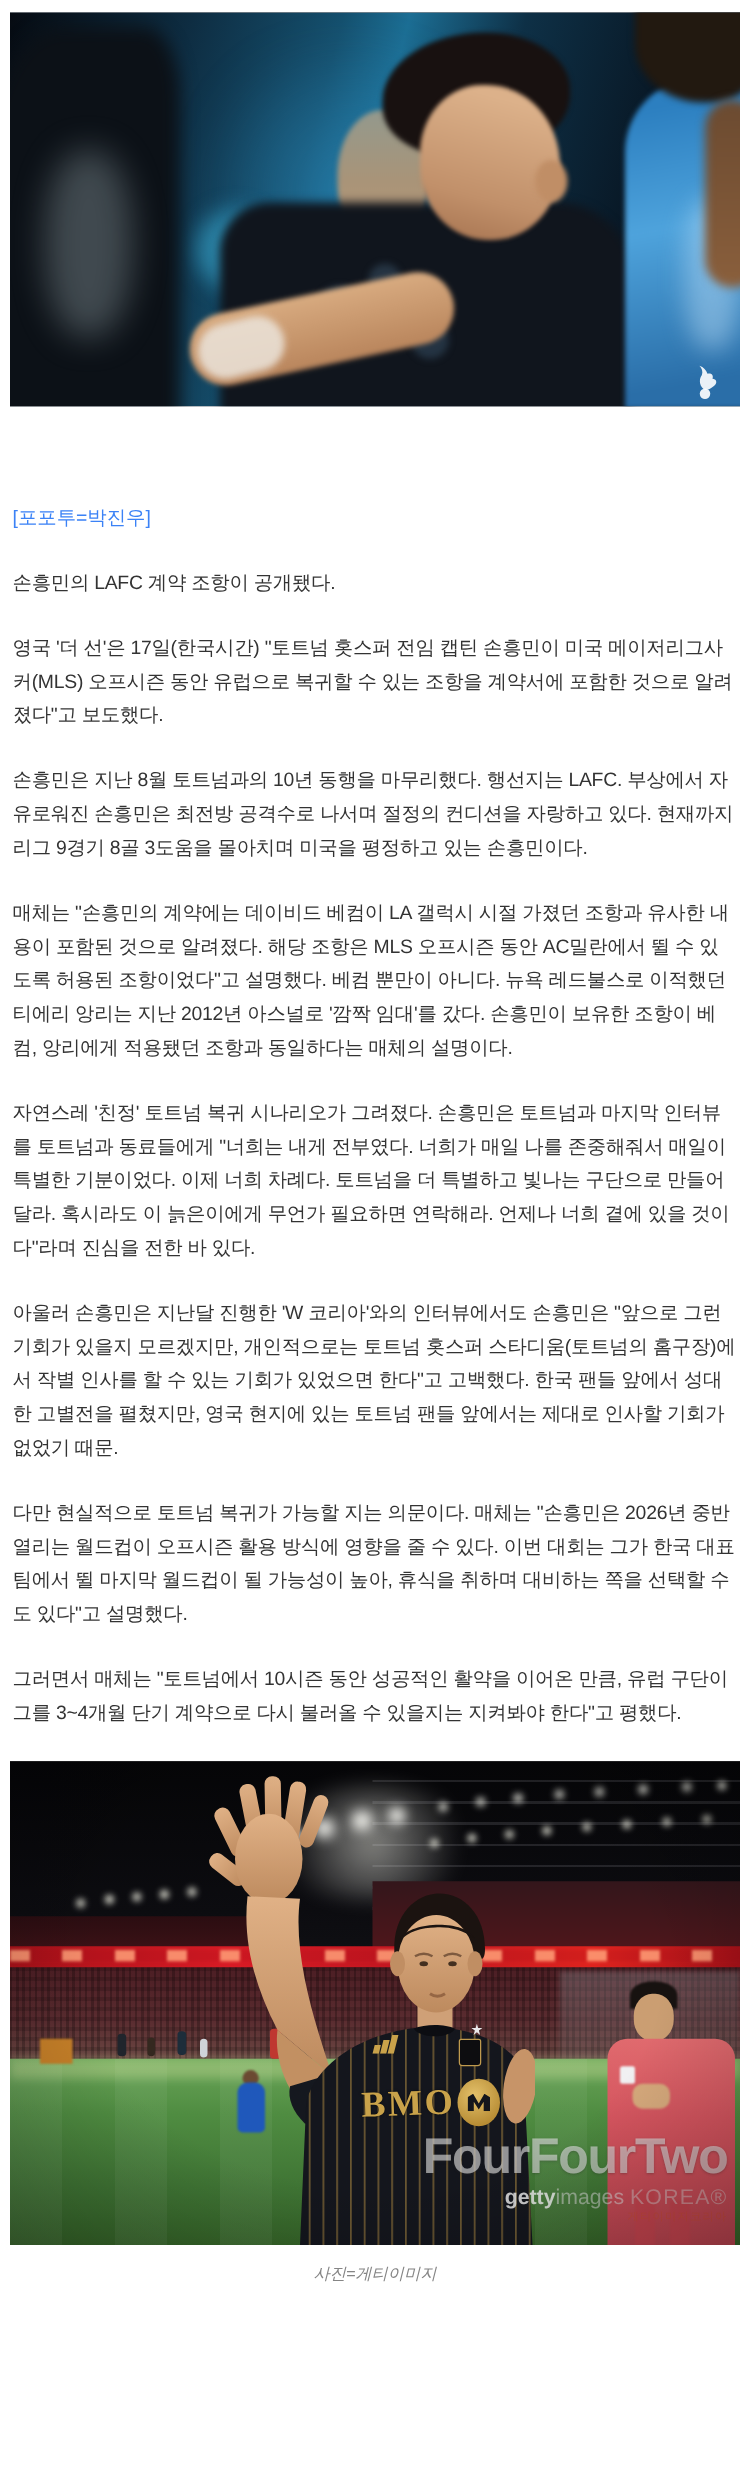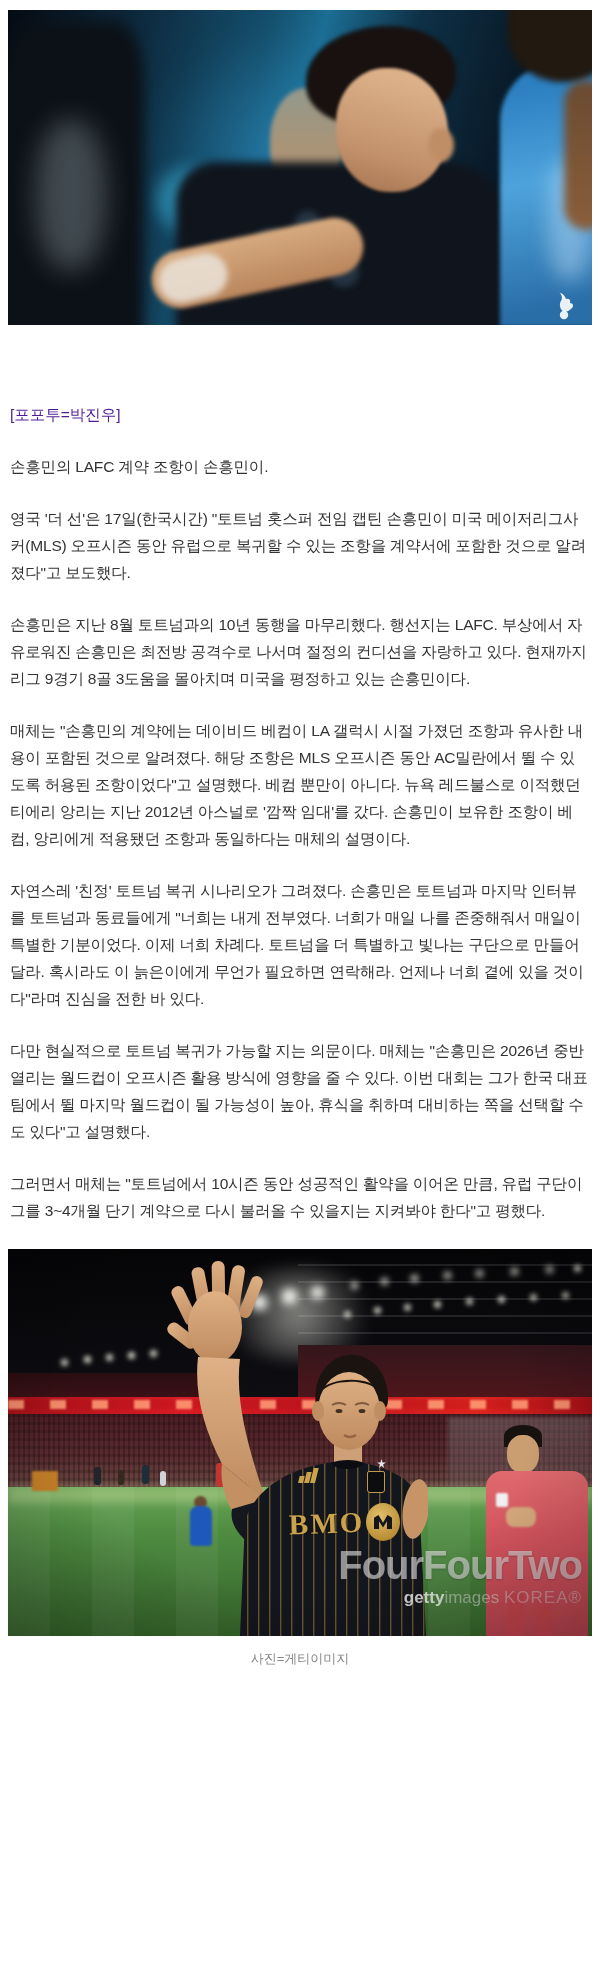--- a/index.html
+++ b/index.html
@@ -86,24 +86,24 @@
   .watermark *{position:static;}
   .wm-title{font-size:40px;font-weight:bold;letter-spacing:-1px;color:rgba(228,228,228,.6);text-shadow:0 1px 2px rgba(40,40,40,.3);}
   .wm-getty{margin-top:4px;font-size:17px;color:rgba(225,225,225,.75);}
   .wm-getty .g-bold{font-weight:bold;color:rgba(235,235,235,.85);}
   .wm-getty .g-light{color:rgba(215,215,215,.55);}
   .wm-getty .g-region{color:rgba(210,210,210,.45);letter-spacing:1px;}
   .wm-kr{margin-top:3px;font-size:9px;color:rgba(196,74,58,.8);letter-spacing:1px;}
 
   
   .caption{margin-top:14px;text-align:center;font-size:13px;color:#858585;}
-  .caption2{margin-bottom:8px;}
+  .caption2{margin-bottom:8px;font-style:italic;}
   .article-body{margin-top:76px;padding:0 10px;}
   .article-body p{margin:0 0 25px;font-size:15.5px;line-height:27px;color:#333333;word-break:break-all;letter-spacing:-0.2px;}
-  .byline{margin-bottom:25px;font-size:15.5px;line-height:27px;color:#4c1d95;}
+  .byline{margin-bottom:25px;font-size:15.5px;line-height:27px;color:#3b82f6;}
 </style>
 </head>
 <body>
 
 <div class="page">
 
   <div class="photo photo1">
     <div class="p1-base"></div>
     <div class="p1-glow"></div>
     <div class="bokeh bk1"></div>
@@ -125,25 +125,26 @@
     <div class="p1-right-head"></div>
     <div class="p1-right-arm"></div>
     <svg class="p1-cockerel" viewBox="0 0 22 30">
       <circle cx="11" cy="25" r="4.2" fill="#ffffff" opacity="0.9"></circle>
       <path d="M11,22 C7,20 5.5,14 8.5,10 C9.5,7 8.5,4.5 6.5,2.5 C10,3.5 12,6 13,9 C16,8 18,10 17,13 C20,13 21,16 19,18 C16,21 13,22 11,22 Z" fill="#ffffff" opacity="0.9"></path>
     </svg>
   </div>
 
   <div class="article-body">
     <div class="byline">[포포투=박진우]</div>
-    <p>손흥민의 LAFC 계약 조항이 손흥민이.</p>
+    <p>손흥민의 LAFC 계약 조항이 공개됐다.</p>
     <p>영국 '더 선'은 17일(한국시간) "토트넘 홋스퍼 전임 캡틴 손흥민이 미국 메이저리그사커(MLS) 오프시즌 동안 유럽으로 복귀할 수 있는 조항을 계약서에 포함한 것으로 알려졌다"고 보도했다.</p>
     <p>손흥민은 지난 8월 토트넘과의 10년 동행을 마무리했다. 행선지는 LAFC. 부상에서 자유로워진 손흥민은 최전방 공격수로 나서며 절정의 컨디션을 자랑하고 있다. 현재까지 리그 9경기 8골 3도움을 몰아치며 미국을 평정하고 있는 손흥민이다.</p>
     <p>매체는 "손흥민의 계약에는 데이비드 베컴이 LA 갤럭시 시절 가졌던 조항과 유사한 내용이 포함된 것으로 알려졌다. 해당 조항은 MLS 오프시즌 동안 AC밀란에서 뛸 수 있도록 허용된 조항이었다"고 설명했다. 베컴 뿐만이 아니다. 뉴욕 레드불스로 이적했던 티에리 앙리는 지난 2012년 아스널로 '깜짝 임대'를 갔다. 손흥민이 보유한 조항이 베컴, 앙리에게 적용됐던 조항과 동일하다는 매체의 설명이다.</p>
     <p>자연스레 '친정' 토트넘 복귀 시나리오가 그려졌다. 손흥민은 토트넘과 마지막 인터뷰를 토트넘과 동료들에게 "너희는 내게 전부였다. 너희가 매일 나를 존중해줘서 매일이 특별한 기분이었다. 이제 너희 차례다. 토트넘을 더 특별하고 빛나는 구단으로 만들어 달라. 혹시라도 이 늙은이에게 무언가 필요하면 연락해라. 언제나 너희 곁에 있을 것이다"라며 진심을 전한 바 있다.</p>
+    <p>아울러 손흥민은 지난달 진행한 'W 코리아'와의 인터뷰에서도 손흥민은 "앞으로 그런 기회가 있을지 모르겠지만, 개인적으로는 토트넘 홋스퍼 스타디움(토트넘의 홈구장)에서 작별 인사를 할 수 있는 기회가 있었으면 한다"고 고백했다. 한국 팬들 앞에서 성대한 고별전을 펼쳤지만, 영국 현지에 있는 토트넘 팬들 앞에서는 제대로 인사할 기회가 없었기 때문.</p>
     <p>다만 현실적으로 토트넘 복귀가 가능할 지는 의문이다. 매체는 "손흥민은 2026년 중반 열리는 월드컵이 오프시즌 활용 방식에 영향을 줄 수 있다. 이번 대회는 그가 한국 대표팀에서 뛸 마지막 월드컵이 될 가능성이 높아, 휴식을 취하며 대비하는 쪽을 선택할 수도 있다"고 설명했다.</p>
     <p>그러면서 매체는 "토트넘에서 10시즌 동안 성공적인 활약을 이어온 만큼, 유럽 구단이 그를 3~4개월 단기 계약으로 다시 불러올 수 있을지는 지켜봐야 한다"고 평했다.</p>
   </div>
 
   <div class="photo photo2">
     <div class="p2-sky"></div>
     <div class="p2-truss"></div>
     <div class="p2-glow-center"></div>
     <div class="lights"></div>
     <div class="p2-stand-upper-l"></div>

